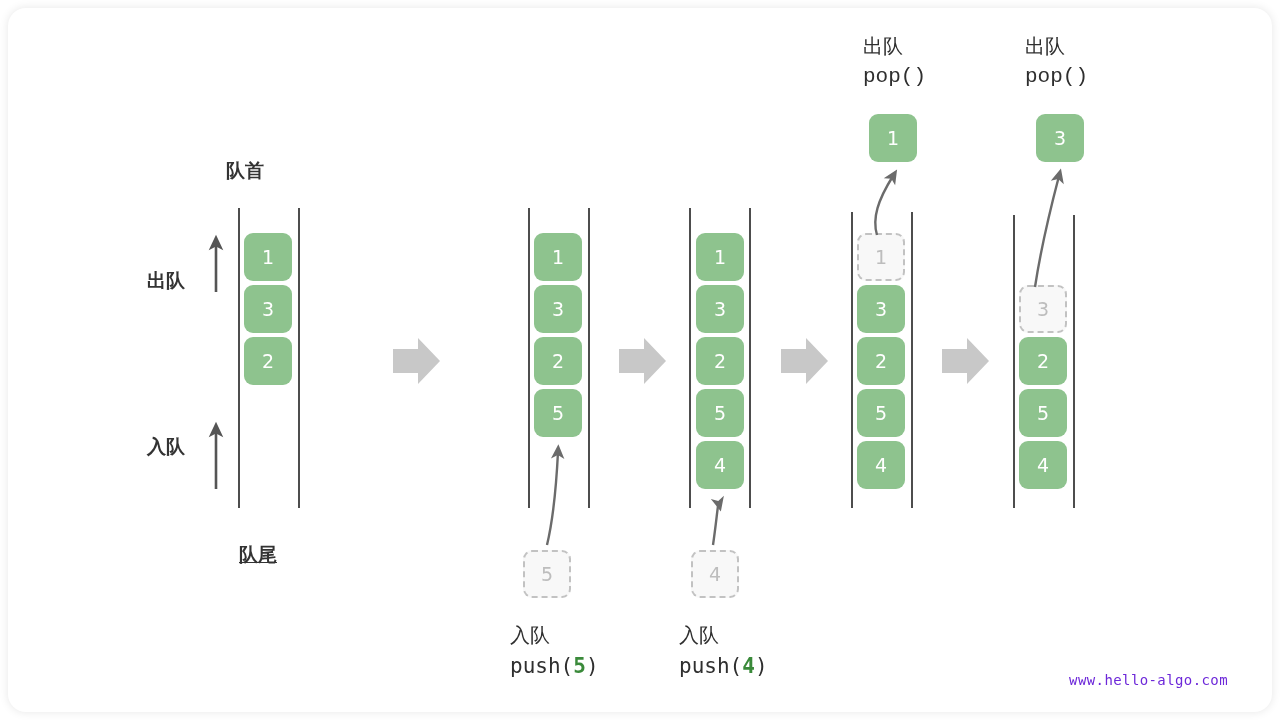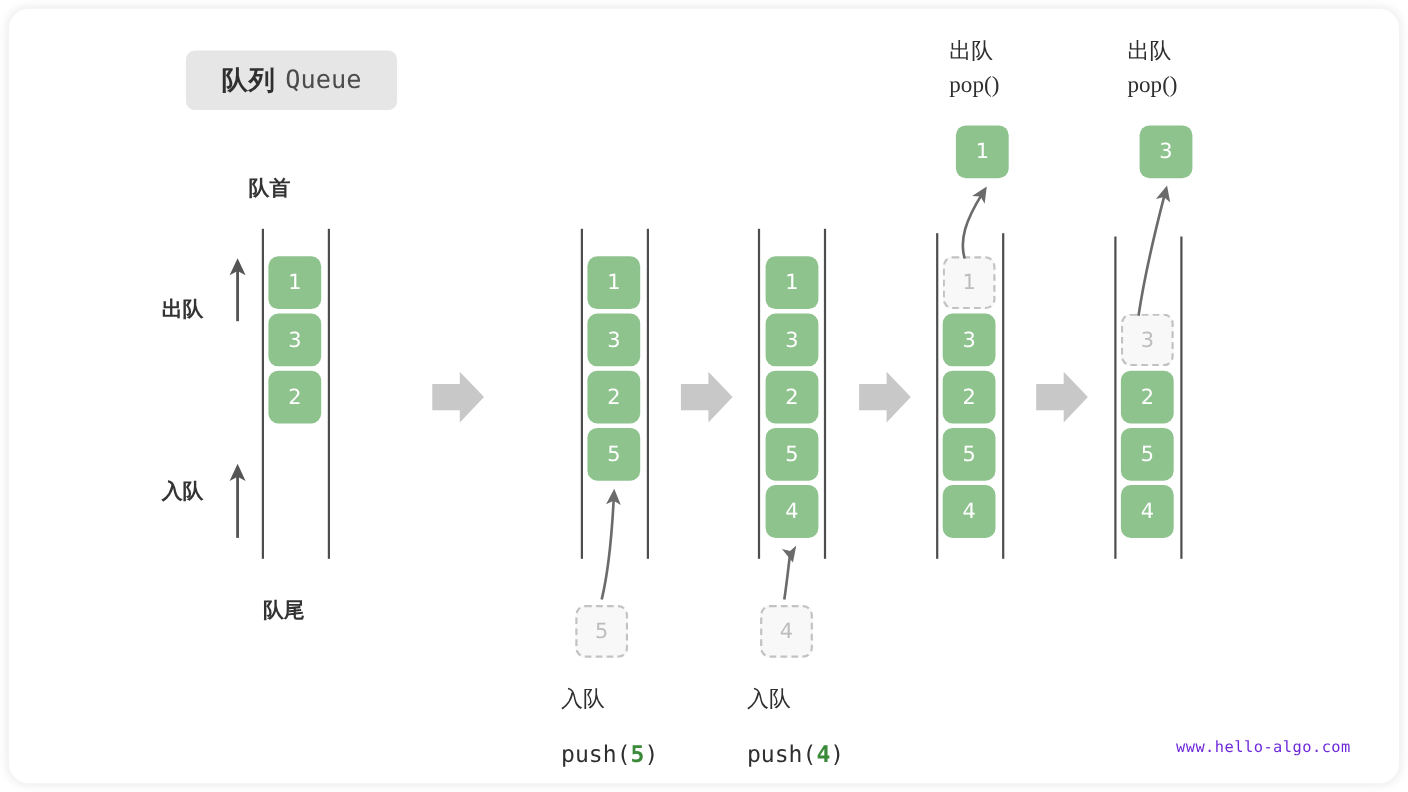--- a/index.html
+++ b/index.html
@@ -54,21 +54,21 @@
 
   
   .lbl {
     position: absolute;
     font-size: 19px;
     font-weight: bold;
     color: #333333;
     white-space: nowrap;
   }
   .lbl-head { left: 226px; top: 158px; }
-  .lbl-tail { left: 239px; top: 542px; }
+  .lbl-tail { left: 239px; top: 542px; text-decoration: underline; }
   .lbl-deq  { left: 147px; top: 268px; }
   .lbl-enq  { left: 147px; top: 434px; }
 
   
   .rail {
     position: absolute;
     width: 1.6px;
     background: #4d4d4d;
   }
 
@@ -106,31 +106,30 @@
     color: #2f2f2f;
     line-height: 30px;
     display: block;
   }
   .caption .cap-code {
     font-family: "DejaVu Sans Mono", "Liberation Mono", monospace;
     font-size: 21px;
     color: #2f2f2f;
     line-height: 32px;
     display: block;
-    margin-top: 20px;
   }
   .cap-arg { color: #3a8a3a; font-weight: bold; }
 
   
   .popcap { position: absolute; text-align: left; white-space: nowrap; }
   .popcap .cap-cn {
     font-size: 20px; color: #2f2f2f; line-height: 30px; display: block;
   }
   .popcap .cap-code {
-    font-family: Liberation Serif, serif;
+    font-family: Liberation Mono, monospace;
     font-size: 21px; color: #2f2f2f; line-height: 32px; display: block;
   }
 
   .watermark {
     position: absolute;
     right: 52px;
     bottom: 32px;
     font-family: "DejaVu Sans Mono", "Liberation Mono", monospace;
     font-size: 14px;
     color: #6d28d9;
@@ -138,24 +137,20 @@
   }
 
   svg.overlay { position: absolute; left: 0; top: 0; pointer-events: none; }
 </style>
 </head>
 <body>
 
 <div id="stage">
   <div class="card"></div>
 
-  <div class="title-badge">
-    <span class="title-cn">队列</span>
-    <span class="title-en">Queue</span>
-  </div>
 
   <div class="lbl lbl-head">队首</div>
   <div class="lbl lbl-tail">队尾</div>
   <div class="lbl lbl-deq">出队</div>
   <div class="lbl lbl-enq">入队</div>
 
   <div class="rail" style="left:238px; top:208px; height:300px;"></div>
   <div class="rail" style="left:298px; top:208px; height:300px;"></div>
 
   <div class="rail" style="left:528px; top:208px; height:300px;"></div>

